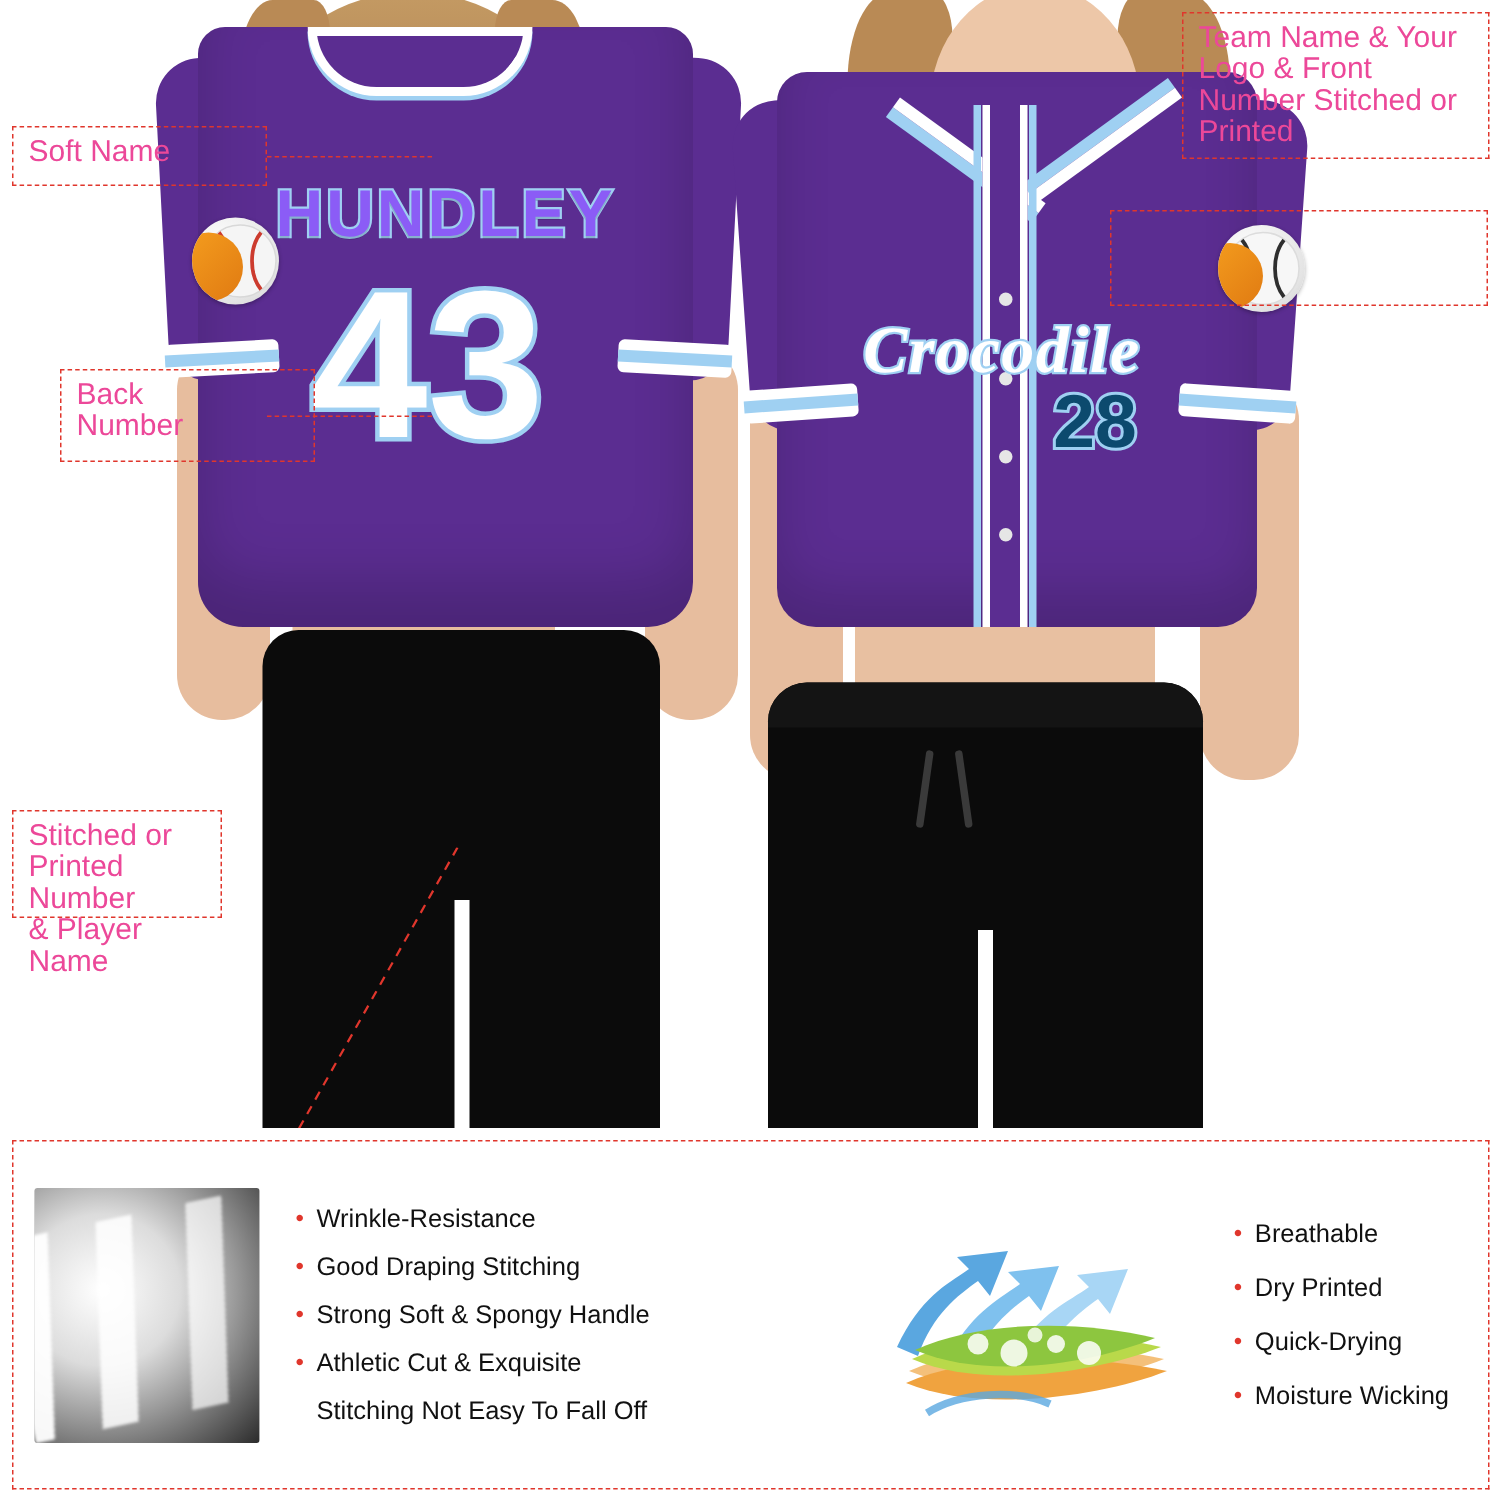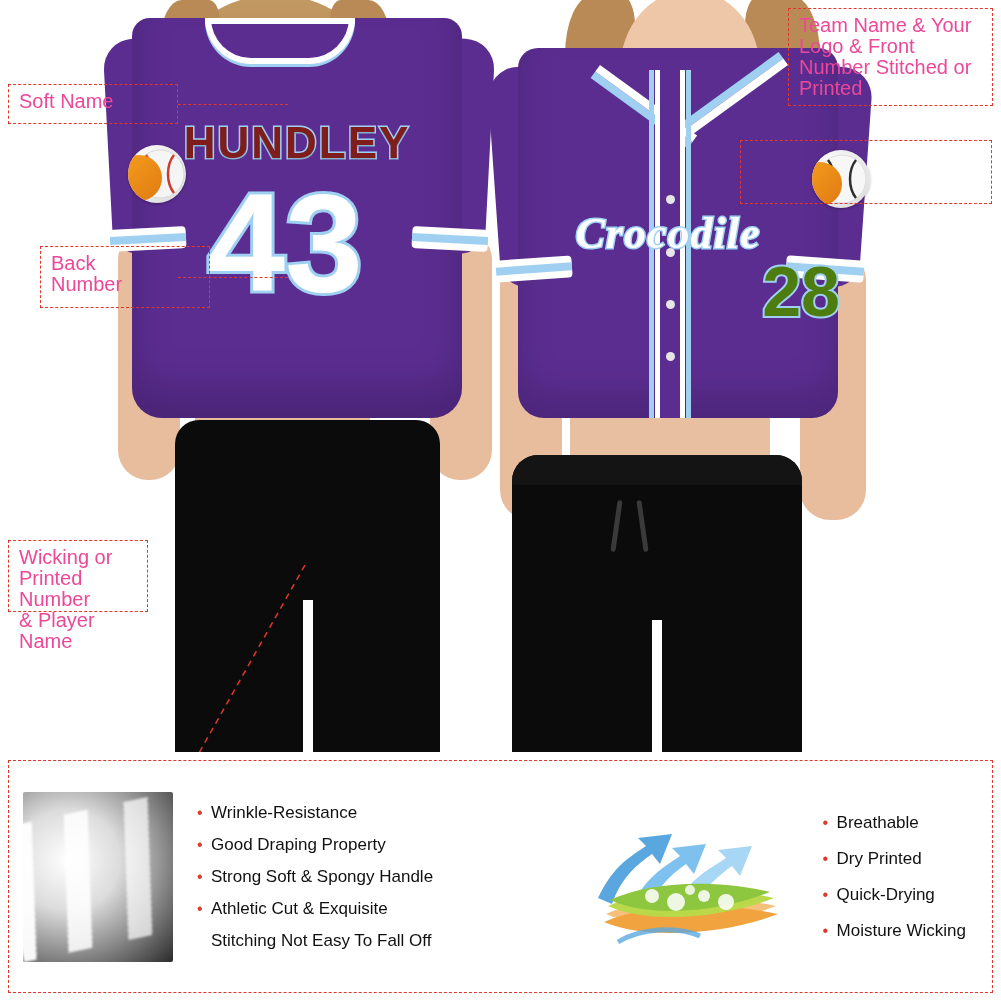--- a/index.html
+++ b/index.html
@@ -58,21 +58,21 @@
   .ball-orange{position:absolute;width:58px;height:58px;border-radius:50%;
     background:linear-gradient(135deg,#f6a01f,#e07a12);}
   .l-logo{left:128px;top:145px;}
   .l-logo .ball-orange{left:-12px;top:10px;width:46px;height:46px;}
   .r-logo{left:812px;top:150px;}
   .r-logo .ball-orange{left:-14px;top:12px;width:44px;height:44px;}
 
   .name-back{
     position:absolute;left:132px;top:118px;width:330px;text-align:center;
     font-family:"Liberation Sans",sans-serif;
-    font-weight:bold;font-size:44px;letter-spacing:2px;color:#7f1d1d;
+    font-weight:bold;font-size:44px;letter-spacing:2px;color:#8b5cf6;
     -webkit-text-stroke:3px #9fd0f2;paint-order:stroke fill;
     text-shadow:0 2px 0 rgba(0,0,0,.15);
   }
   .number-back{
     position:absolute;left:120px;top:168px;width:330px;text-align:center;
     font-family:"Liberation Sans",sans-serif;
     font-weight:bold;font-size:140px;line-height:150px;color:#ffffff;
     -webkit-text-stroke:6px #9fd0f2;paint-order:stroke fill;
   }
 
@@ -109,23 +109,23 @@
   .r-cuffL{left:496px;top:258px;width:76px;transform:rotate(-4deg);border-radius:4px;}
   .r-cuffR{left:786px;top:258px;width:78px;transform:rotate(4deg);border-radius:4px;}
 
   .team-name{
     position:absolute;left:518px;top:208px;width:300px;text-align:center;
     font-family:"Liberation Serif",serif;font-style:italic;font-weight:bold;
     font-size:44px;color:#ffffff;letter-spacing:1px;
     -webkit-text-stroke:3px #9fd0f2;paint-order:stroke fill;
   }
   .front-number{
-    position:absolute;left:620px;top:252px;width:220px;text-align:right;
-    font-family:"Liberation Sans",sans-serif;font-weight:bold;font-size:70px;
-    color:#4d7c0f;-webkit-text-stroke:4px #9fd0f2;paint-order:stroke fill;
+    position:absolute;left:620px;top:252px;width:220px;text-align:center;
+    font-family:"Liberation Sans",sans-serif;font-weight:bold;font-size:50px;
+    color:#0c4a6e;-webkit-text-stroke:4px #9fd0f2;paint-order:stroke fill;
   }
 
   
   .pants{position:absolute;background:#0b0b0b;}
   .l-pants{left:175px;top:420px;width:265px;height:332px;border-radius:24px 24px 0 0;}
   .r-pants{left:512px;top:455px;width:290px;height:297px;border-radius:26px 26px 0 0;}
   .p-gap{position:absolute;width:10px;background:#ffffff;}
   .l-gap{left:303px;top:600px;height:152px;}
   .r-gap{left:652px;top:620px;height:132px;}
   .draw{position:absolute;left:600px;top:500px;width:70px;height:54px;}
@@ -270,38 +270,38 @@
     </div>
     <div class="lead lead-yourname"></div>
 
     <div class="callout co-backnumber">
       <div>Back</div>
       <div>Number</div>
     </div>
     <div class="lead lead-backnumber"></div>
 
     <div class="callout co-stitched">
-      <div>Wicking or</div>
+      <div>Stitched or</div>
       <div>Printed  Number</div>
       <div>&amp; Player Name</div>
     </div>
     <div class="lead-diag">
       <svg viewBox="0 0 130 200" preserveAspectRatio="none" aria-hidden="true">
         <line x1="120" y1="0" x2="10" y2="195" stroke="#e0362c" stroke-width="1.5" stroke-dasharray="6 5"></line>
       </svg>
     </div>
   </div>
 
   <div class="features">
 
     <div class="fabric-img"></div>
 
     <ul class="flist">
       <li><span class="dot">•</span><span>Wrinkle-Resistance</span></li>
-      <li><span class="dot">•</span><span>Good Draping Property</span></li>
+      <li><span class="dot">•</span><span>Good Draping Stitching</span></li>
       <li><span class="dot">•</span><span>Strong Soft &amp; Spongy Handle</span></li>
       <li><span class="dot">•</span><span>Athletic Cut &amp; Exquisite</span></li>
       <li class="nodot"><span>Stitching Not Easy To Fall Off</span></li>
     </ul>
 
     <div class="tech-img">
       <svg viewBox="0 0 215 150" width="215" height="150" aria-hidden="true">
         <path d="M18 96 C34 62 52 54 66 44 L58 36 L92 32 L80 62 L72 52 C58 62 42 74 32 102 Z" fill="#5aa7e0"></path>
         <path d="M52 104 C66 74 86 64 100 54 L92 46 L126 42 L114 72 L106 62 C92 72 78 84 66 110 Z" fill="#7fc1ee"></path>
         <path d="M96 102 C112 74 132 66 146 56 L138 48 L172 44 L160 74 L152 64 C138 74 124 86 112 108 Z" fill="#a8d6f5"></path>

